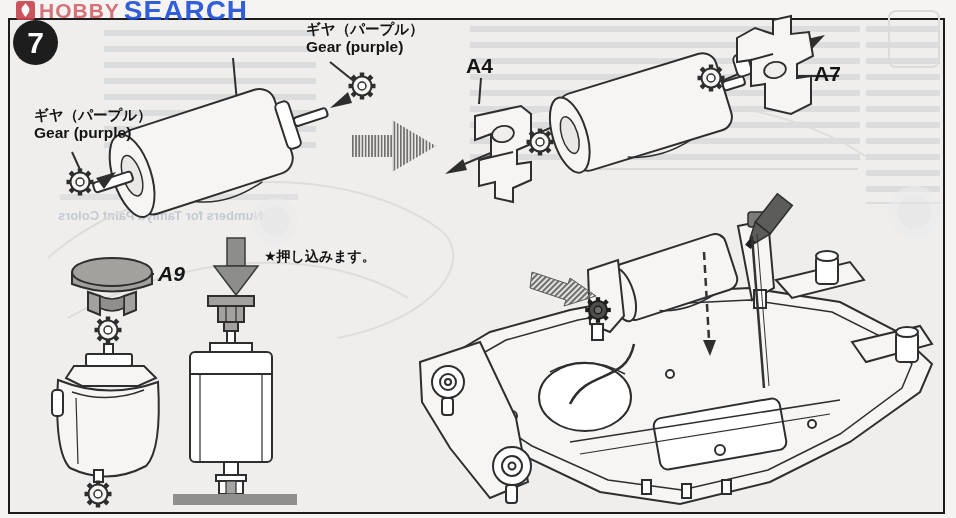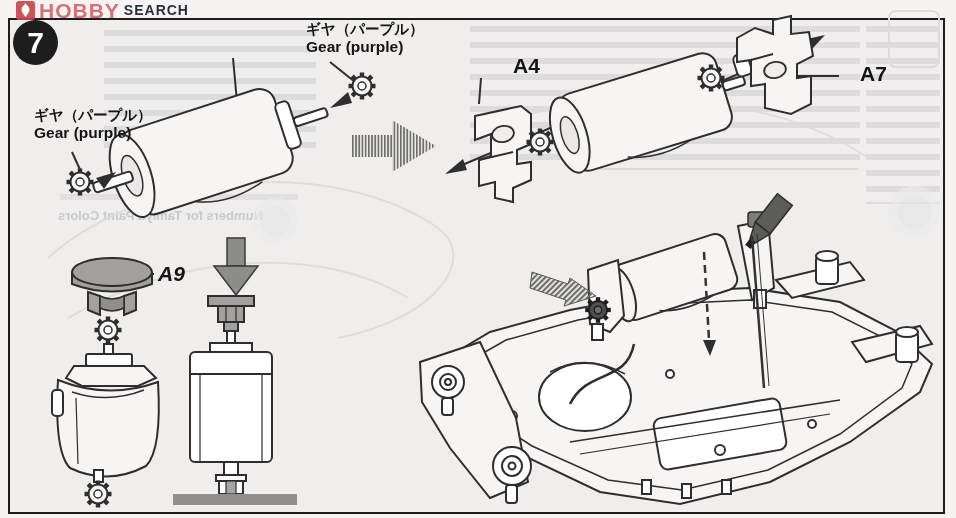--- a/index.html
+++ b/index.html
@@ -9,21 +9,21 @@
   
   .ghostlines{position:absolute;background:repeating-linear-gradient(180deg,rgba(150,156,168,.30) 0 6px,rgba(0,0,0,0) 6px 16px);filter:blur(.6px);opacity:.75;}
   .ghosttext{position:absolute;color:#c5cad2;font-weight:bold;font-size:13px;transform:scaleX(-1);filter:blur(.5px);white-space:nowrap;}
   .ghoststamp{position:absolute;border-radius:50%;background:#e6e5e7;opacity:.6;}
   .ghostrule{position:absolute;height:2px;background:#dad9d6;}
   .ghostrect{position:absolute;border:2px solid #dcdbd8;border-radius:8px;}
   
   .logo{position:absolute;left:16px;top:1px;display:flex;align-items:flex-start;gap:4px;opacity:.9;}
   .logo .mark{width:19px;height:19px;background:#c8434d;border-radius:3px;display:flex;align-items:center;justify-content:center;}
   .logo .hobby{font-size:21px;font-weight:bold;letter-spacing:1px;color:#d2646c;line-height:19px;}
-  .logo .search{font-size:14px;font-weight:bold;letter-spacing:1px;color:#0f172a;line-height:19px;}
+  .logo .search{font-size:28px;font-weight:bold;letter-spacing:1px;color:#1d4ed8;line-height:19px;}
   
   .badge{position:absolute;left:13px;top:20px;width:45px;height:45px;border-radius:50%;background:#1d1d1d;color:#fff;
          display:flex;align-items:center;justify-content:center;font-size:30px;font-weight:bold;}
   
   .lbl{position:absolute;color:#141414;font-weight:bold;line-height:18px;white-space:nowrap;}
   .lbl .jp{display:block;font-size:14.5px;}
   .lbl .en{display:block;font-size:15.5px;}
   .part{position:absolute;color:#141414;font-weight:bold;font-size:21px;white-space:nowrap;}
   .push{position:absolute;color:#141414;font-weight:bold;font-size:14px;line-height:19px;white-space:nowrap;}
   svg{position:absolute;overflow:visible;}
@@ -302,19 +302,20 @@
   </svg>
 
   <div class="lbl" style="left:306px;top:20px;">
     <span class="jp">ギヤ（パープル）</span>
     <span class="en">Gear (purple)</span>
   </div>
   <div class="lbl" style="left:34px;top:106px;">
     <span class="jp">ギヤ（パープル）</span>
     <span class="en">Gear (purple)</span>
   </div>
-  <div class="part" style="left:466px;top:54px;margin-left:47px;">A4</div>
-  <div class="part" style="left:860px;top:62px;">A7</div>
+  <div class="part" style="left:466px;top:54px;">A4</div>
+  <div class="part" style="left:814px;top:62px;">A7</div>
   <div class="part" style="left:158px;top:262px;font-style:italic;">A9</div>
   <div class="push" style="left:264px;top:247px;">
+    <span style="display:block;">★押し込みます。</span>
   </div>
 
 </div>
 
 </body></html>

